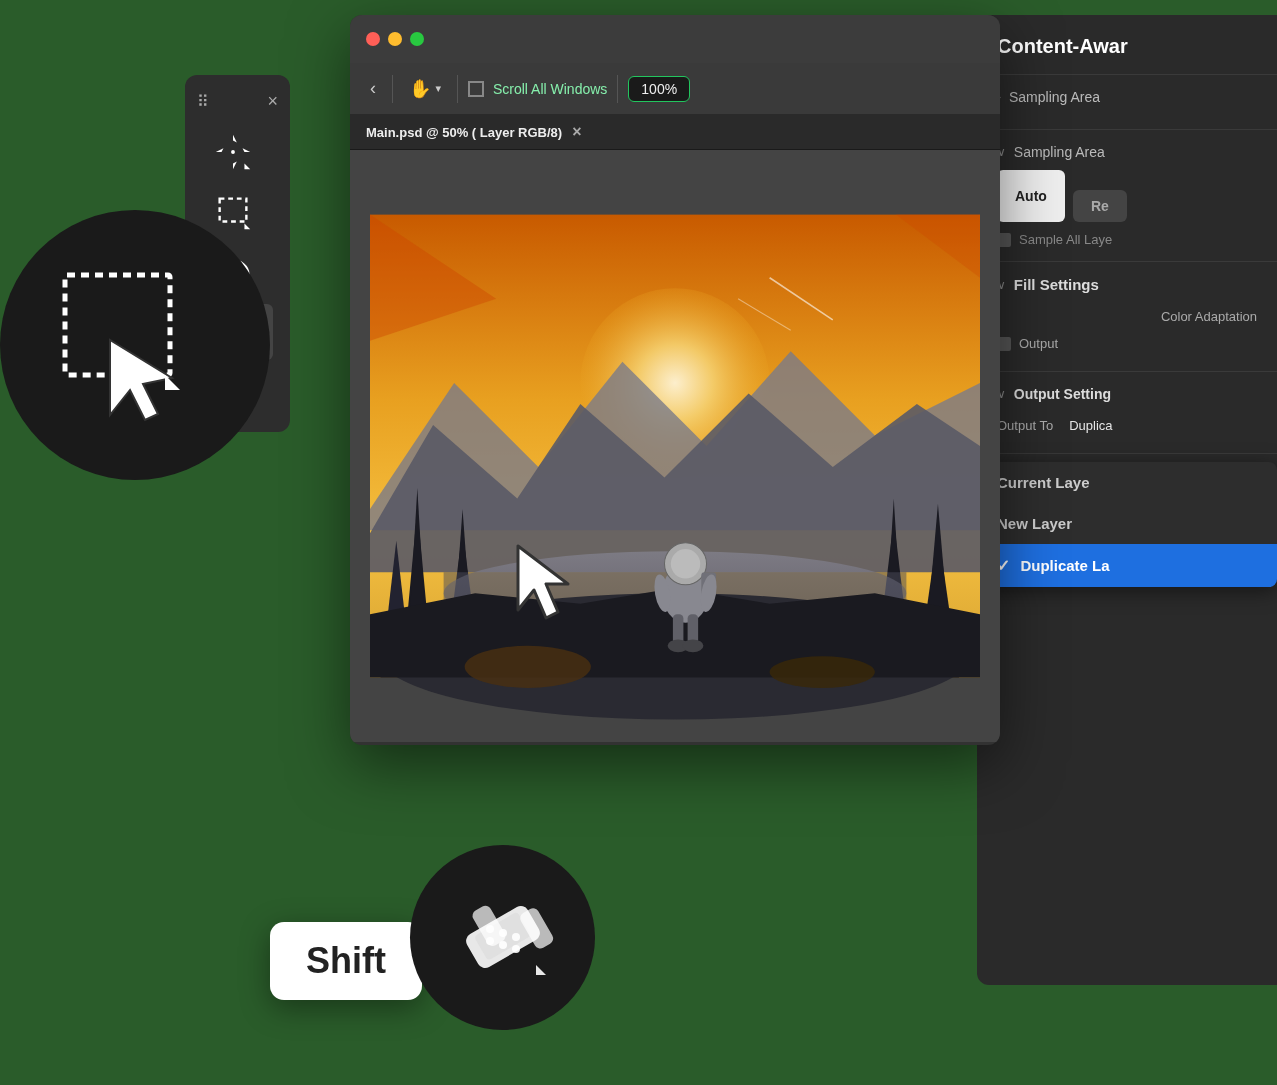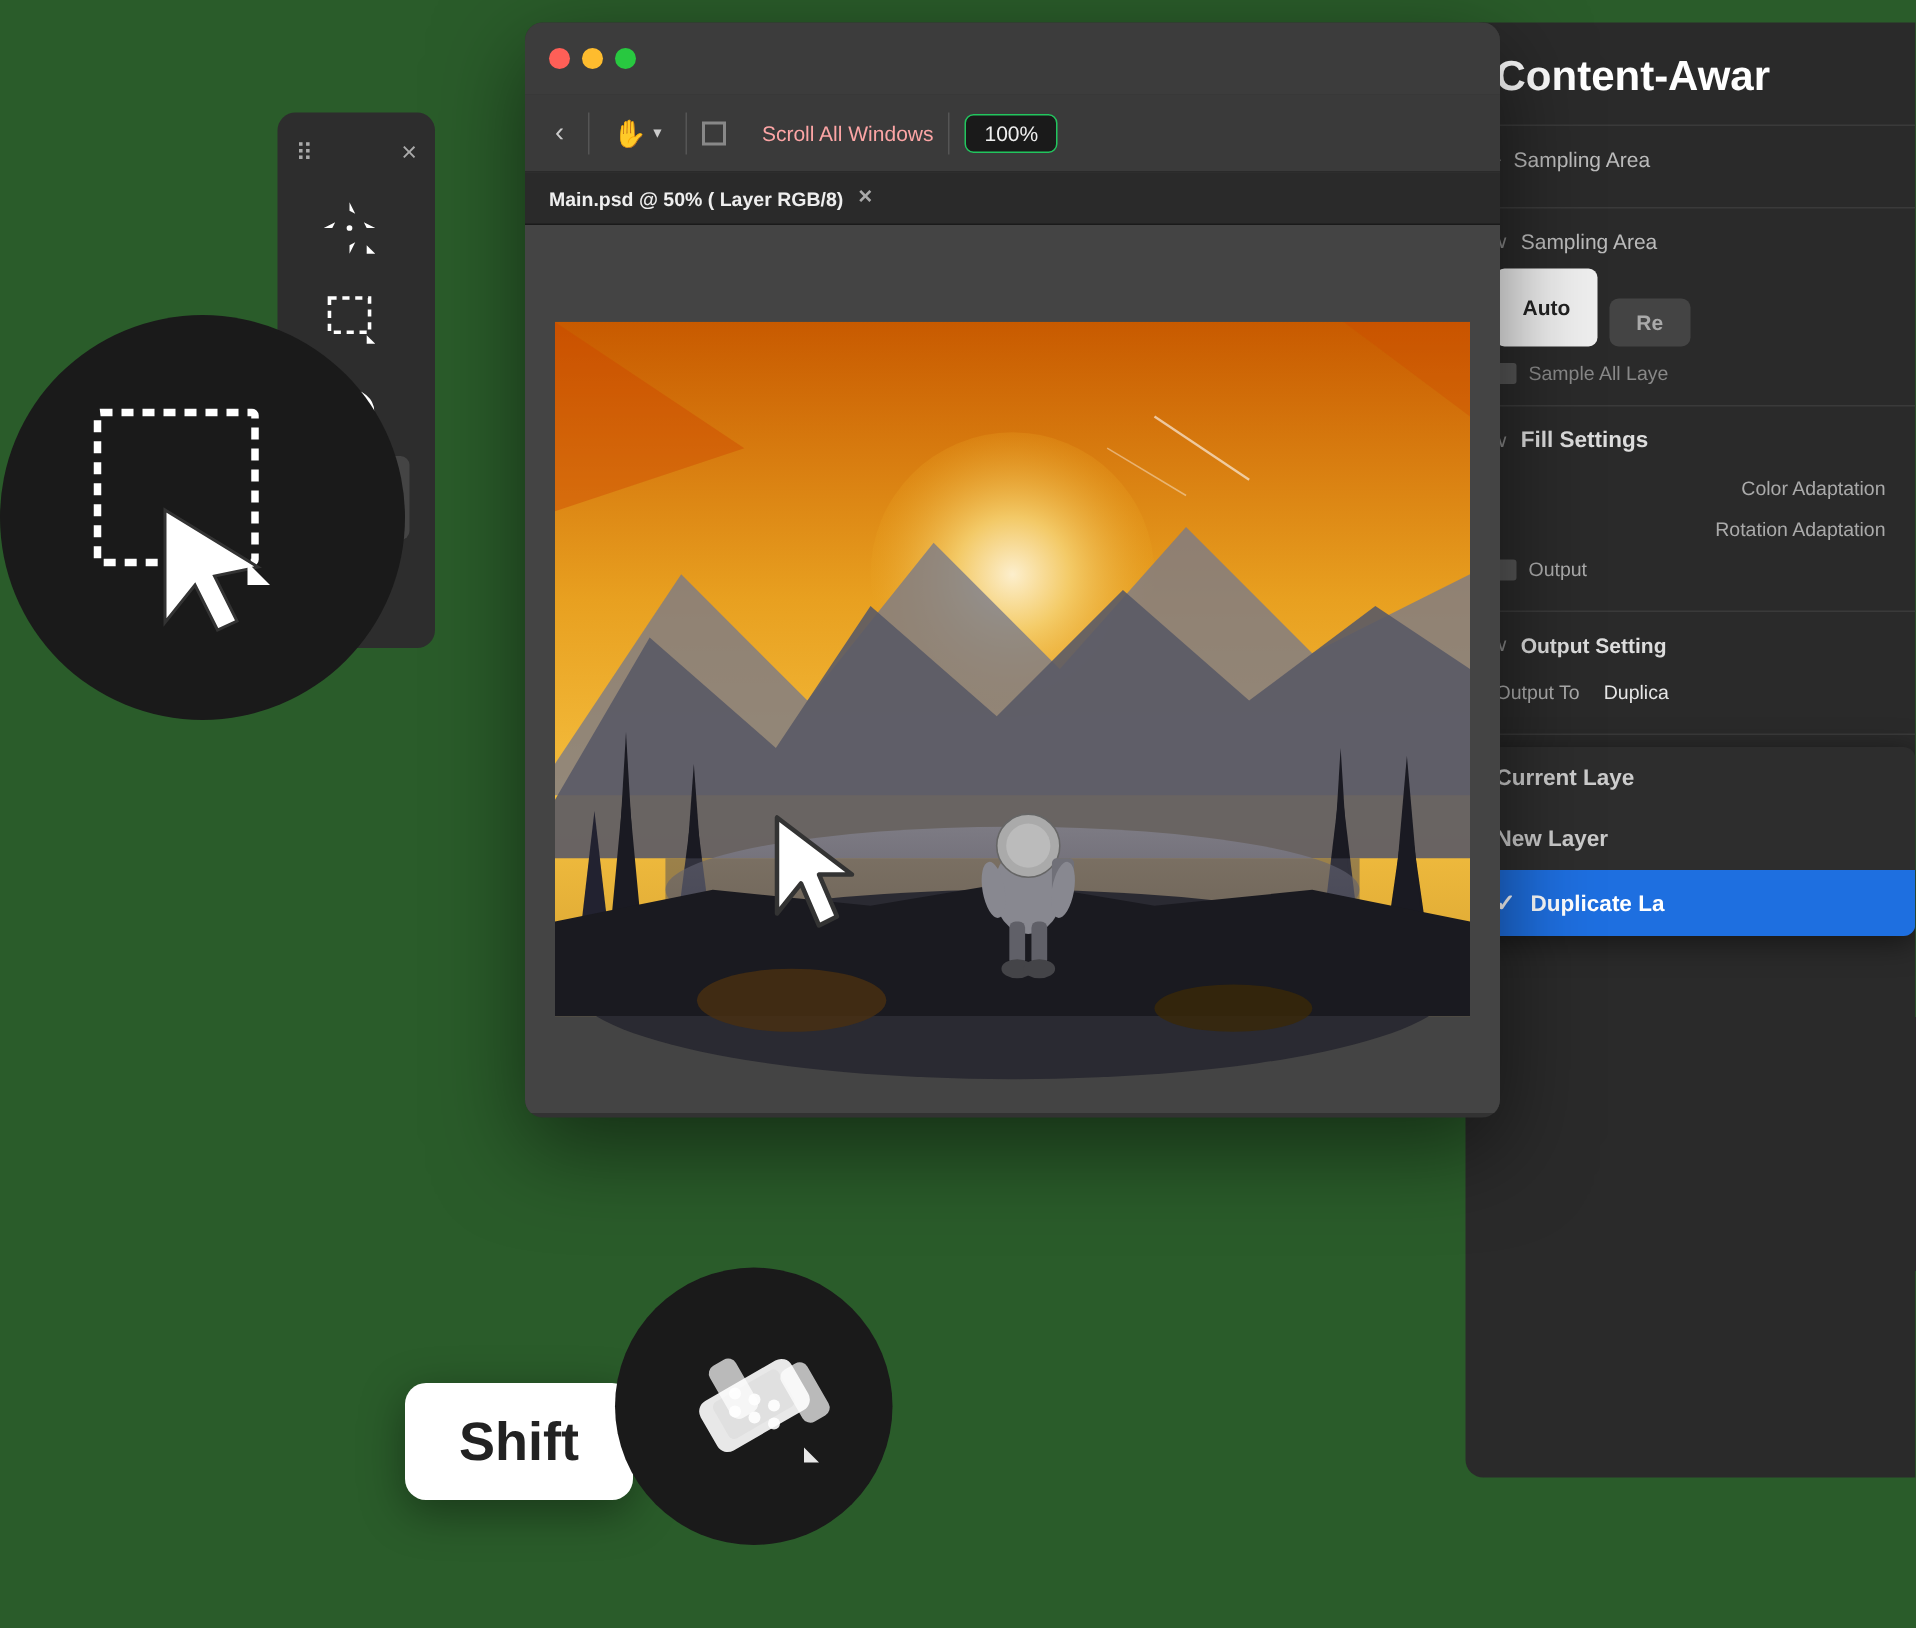--- a/index.html
+++ b/index.html
@@ -133,22 +133,22 @@
 
     .toolbar-separator {
       width: 1px;
       height: 28px;
       background: #555;
     }
 
     .scroll-all-label {
       display: flex;
       align-items: center;
-      gap: 24px;
-      color: #fca5a5;
+      gap: 9px;
+      color: #86efac;
       font-size: 14px;
     }
 
     .checkbox-sq {
       width: 16px;
       height: 16px;
       border: 2px solid #888;
       background: none;
       flex-shrink: 0;
     }
@@ -247,21 +247,21 @@
       height: 970px;
       background: #2a2a2a;
       border-radius: 12px 0 0 12px;
       z-index: 3;
       padding: 20px 0;
       overflow: hidden;
     }
 
     .panel-title {
       color: #fff;
-      font-size: 28px;
+      font-size: 20px;
       font-weight: 700;
       padding: 0 20px 16px 20px;
       border-bottom: 1px solid #3a3a3a;
     }
 
     .panel-section {
       padding: 14px 20px;
       border-bottom: 1px solid #3a3a3a;
     }
 
@@ -645,23 +645,20 @@
 
   <div class="panel-section">
     <div class="panel-section-header">
       <span class="panel-chevron">∨</span>
       <span class="fill-settings-label">Fill Settings</span>
     </div>
 
     <div class="property-row">
       <span>Color Adaptation</span>
     </div>
-    <div class="property-row">
-      <span>Rotation Adaptation</span>
-    </div>
     <div class="scale-row">
       <div class="checkbox-small"></div>
       <span>Output</span>
     </div>
   </div>
 
   <div class="panel-section">
     <div class="panel-section-header">
       <span class="panel-chevron">∨</span>
       <span class="output-settings-label">Output Setting</span>

